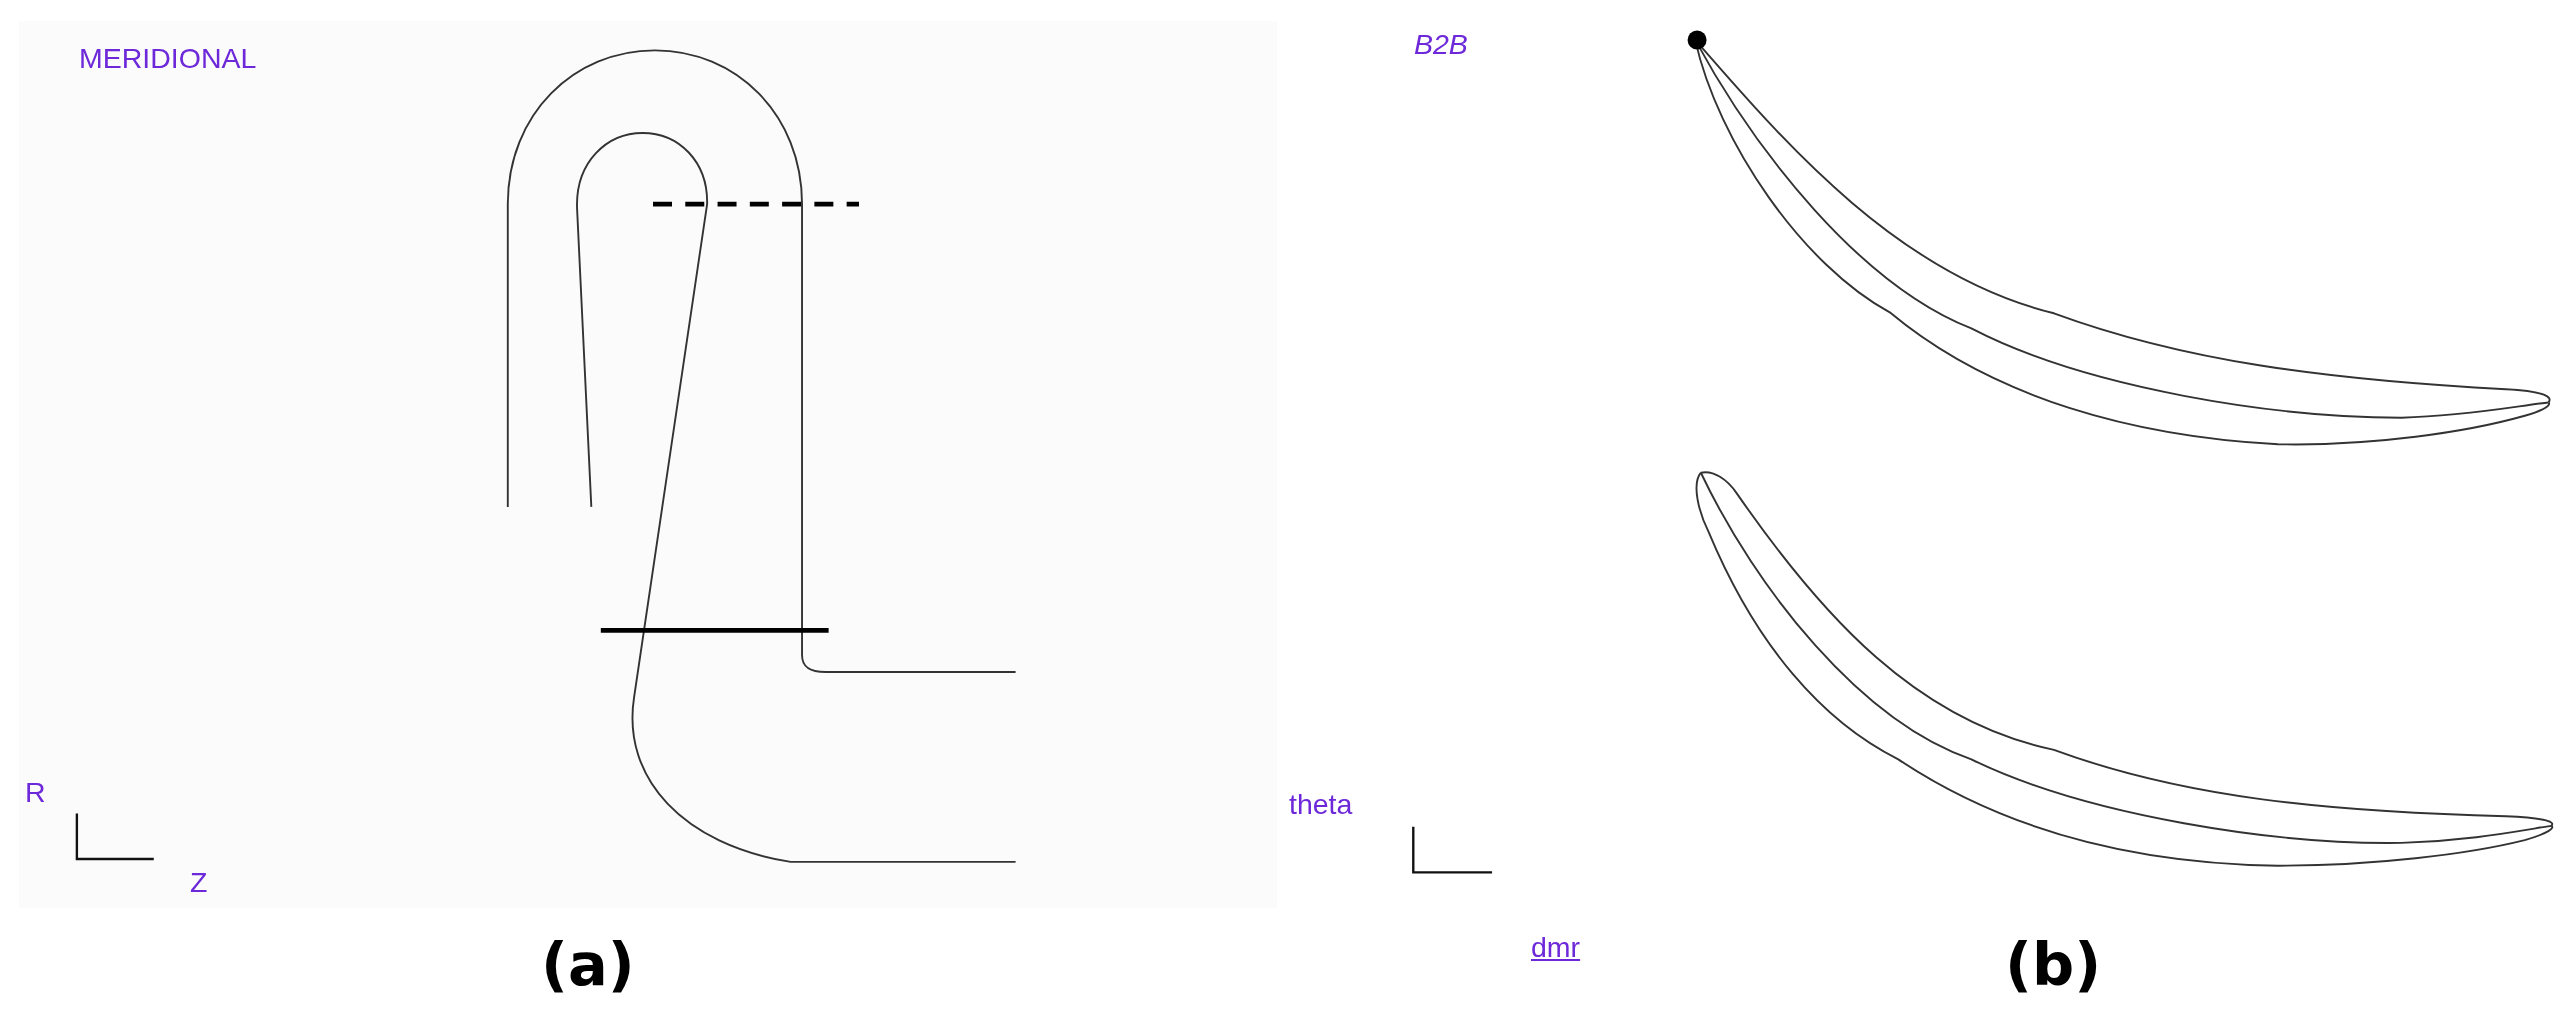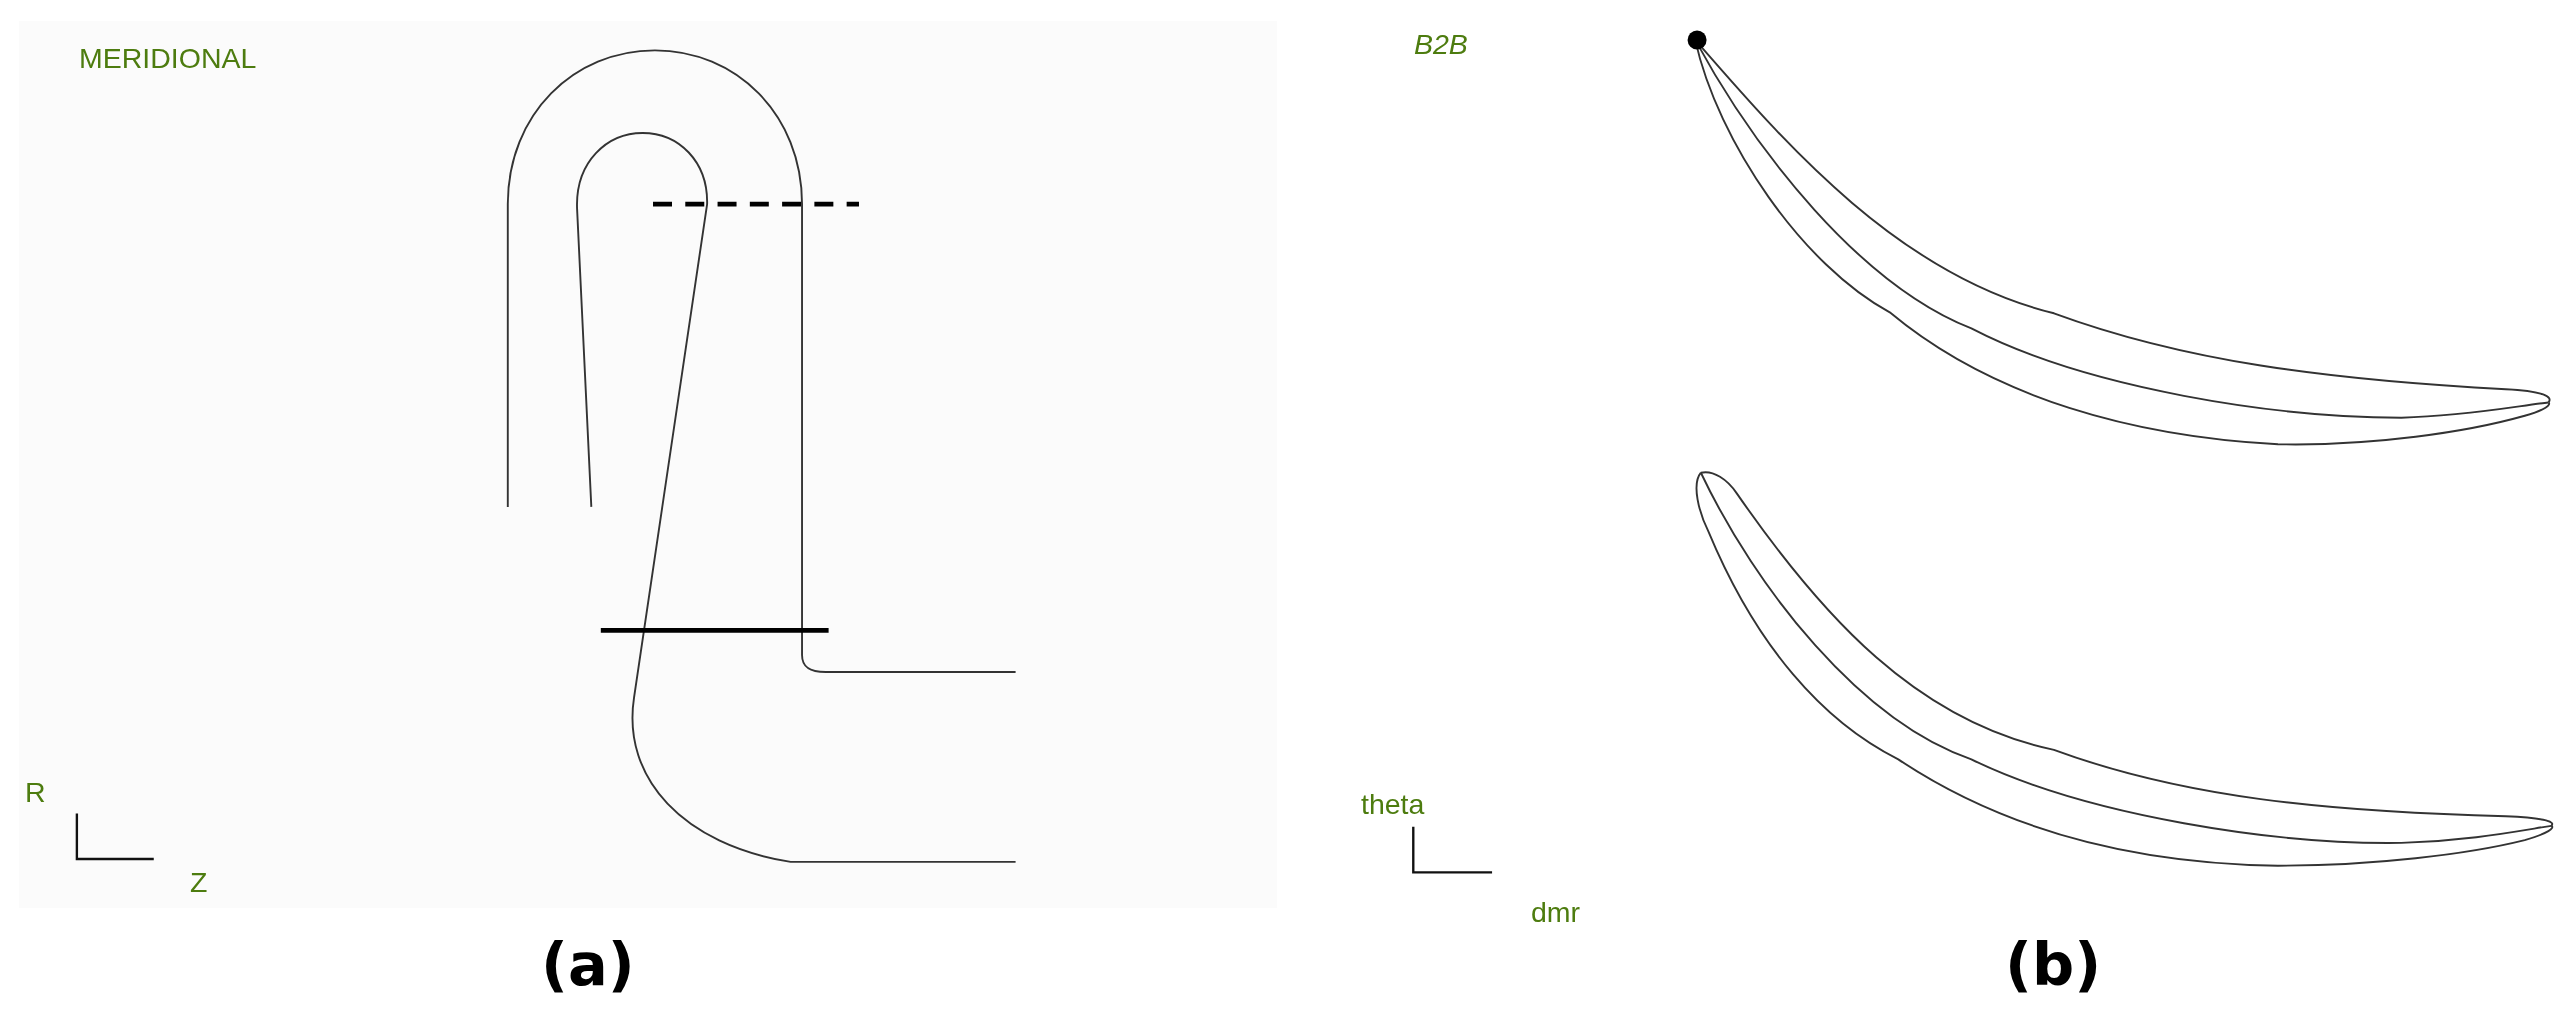--- a/index.html
+++ b/index.html
@@ -1,18 +1,18 @@
 <!DOCTYPE html>
 <html style="font-size:15px"><head>
 <meta charset="utf-8">
 <style>
   html, body { margin: 0; padding: 0; background: #ffffff; }
   body { width: 2576px; height: 1010px; position: relative; overflow: hidden; font-family: "Liberation Sans", sans-serif; }
   .panel-bg { position: absolute; left: 19px; top: 21px; width: 1258px; height: 887px; background: #fbfbfb; }
-  .label { position: absolute; color: #4d7c0f; font-family: "Liberation Sans", sans-serif; font-size: 28.5px; line-height: 1; }
+  .label { position: absolute; color: #6d28d9; font-family: "Liberation Sans", sans-serif; font-size: 28.5px; line-height: 1; }
   .caption { position: absolute; font-family: "DejaVu Sans", sans-serif; font-weight: bold; font-size: 59px; color: #000; line-height: 1; }
   svg { position: absolute; left: 0; top: 0; }
 </style>
 </head>
 <body>
 
 <div class="panel-bg"></div>
 
 <svg width="2576" height="1010" viewBox="0 0 2714 1064">
 
@@ -44,16 +44,16 @@
 
   <path d="M1489,871 L1489,919 L1572,919" fill="none" stroke="#111" stroke-width="2.5"></path>
 </svg>
 
 <div class="label" style="left:79px; top:44px; font-size:28.5px;">MERIDIONAL</div>
 <div class="label" style="left:25px; top:778px;">R</div>
 <div class="label" style="left:190px; top:868px;">Z</div>
 <div class="caption" style="left:541px; top:935px;">(a)</div>
 
 <div class="label" style="left:1414px; top:30px;font-style:italic;">B2B</div>
-<div class="label" style="left:1361px; top:790px;">theta</div>
-<div class="label" style="left:1531px; top:898px;">dmr</div>
+<div class="label" style="left:1289px; top:790px;">theta</div>
+<div class="label" style="left:1531px; top:933px;text-decoration:underline;">dmr</div>
 <div class="caption" style="left:2005px; top:935px;">(b)</div>
 
 
 </body></html>

